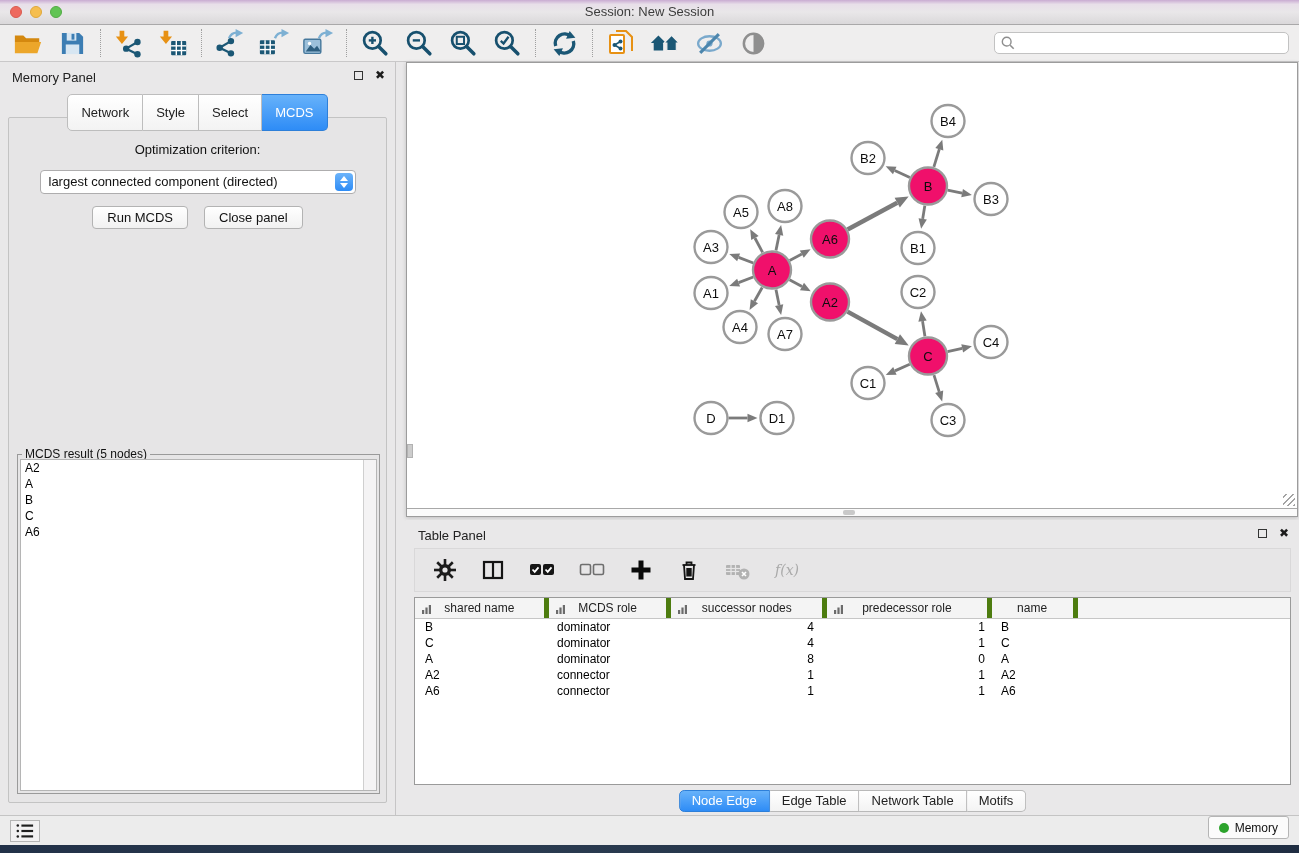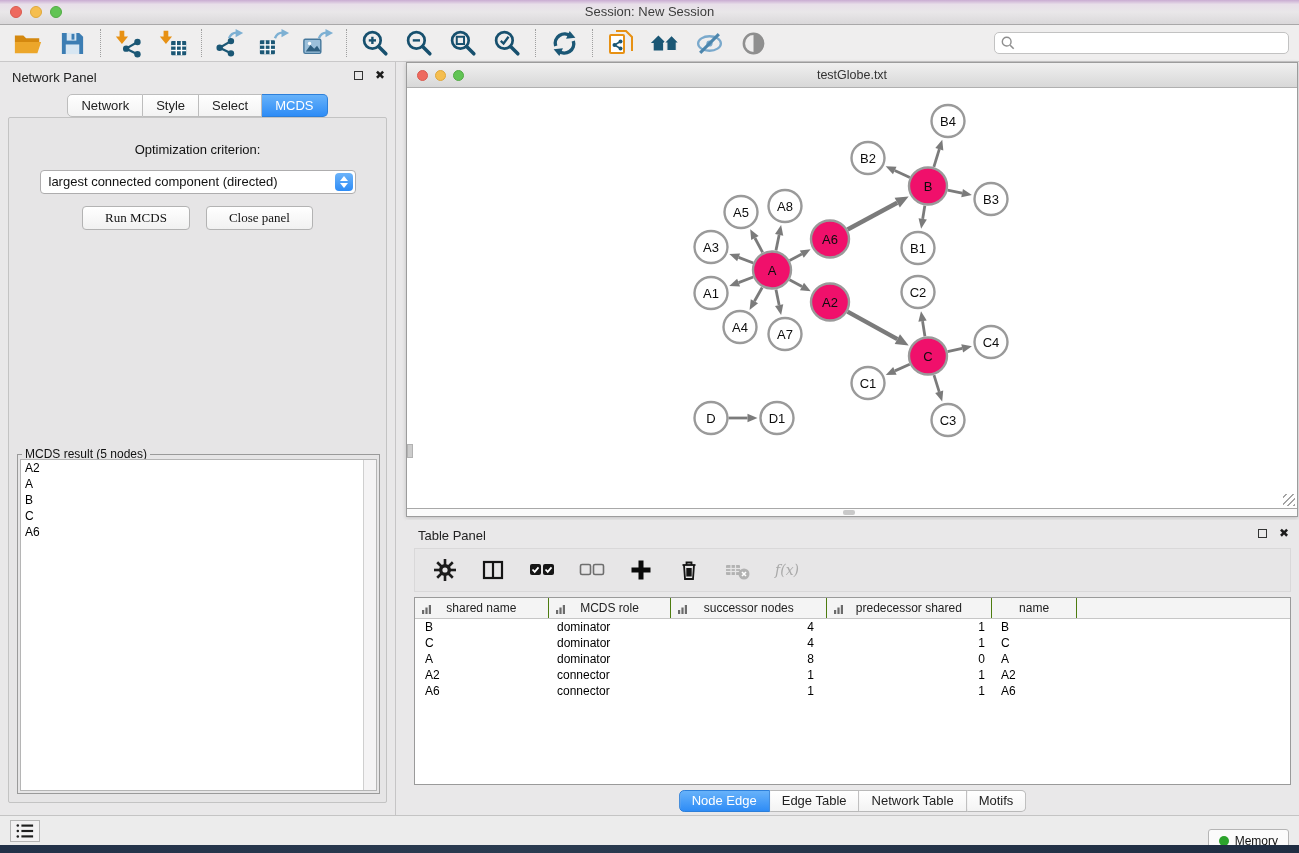--- a/index.html
+++ b/index.html
@@ -29,37 +29,37 @@
 
   
   .control-panel { position:absolute; left:0; top:62px; width:396px; height:753px; background:#e9e8e9;
     border-right:1px solid #c6c5c6; }
   .panel-header { position:relative; height:30px; }
   .panel-title { position:absolute; left:12px; top:8px; font-size:13px; color:#222; }
   .panel-icons { position:absolute; right:10px; top:8px; display:flex; gap:12px; align-items:center; }
   .float-box { width:9px; height:9px; border:1.5px solid #333; display:inline-block; }
   .close-x { font-size:12px; color:#1c1c1c; font-weight:bold; line-height:10px; }
   .cp-tabs { position:absolute; top:32px; left:0; right:0; display:flex; justify-content:center; z-index:2; }
-  .cp-tab { font-size:13px; padding:3px 13px; background:linear-gradient(#ffffff,#f3f3f3);
+  .cp-tab { font-size:13px; padding:10px 13px; background:linear-gradient(#ffffff,#f3f3f3);
     border:1px solid #bdbdbd; border-left:none; color:#222;text-align:center; }
   .cp-tab:first-child { border-left:1px solid #bdbdbd; border-radius:5px 0 0 5px; }
   .cp-tab:last-child { border-radius:0 5px 5px 0; }
   .cp-tab.active { background:linear-gradient(#67b2fa,#2e8cf6); color:#fff; border-color:#2d7fd9; }
   .cp-body { position:absolute; left:8px; right:8px; top:55px; bottom:12px; background:#e6e5e6;
     border:1px solid #c3c3c3; border-radius:2px; }
   .opt-label { text-align:center; margin-top:24px; font-size:13px; color:#111; }
   .select-box { position:relative; margin:13px auto 0 auto; width:316px; height:24px; background:#fff;
     border:1px solid #aeadae; border-radius:4px; }
   .select-text { font-size:13px; line-height:22px; padding-left:8px; color:#111; white-space:nowrap; }
   .select-step { position:absolute; right:2px; top:2px; width:18px; height:18px; border-radius:4px;
     background:linear-gradient(#6db4fa,#2e8cf6); display:flex; flex-direction:column; align-items:center; justify-content:center; gap:2px; }
   .tri-up { width:0; height:0; border-left:4px solid transparent; border-right:4px solid transparent; border-bottom:5px solid #fff; }
   .tri-down { width:0; height:0; border-left:4px solid transparent; border-right:4px solid transparent; border-top:5px solid #fff; }
   .btn-row { margin-top:12px; display:flex; justify-content:center; gap:16px; }
-  .push-btn { font-size:13px; font-family:Liberation Serif, serif; color:#111; padding:3px 22px; background:linear-gradient(#ffffff,#f1f1f1);
+  .push-btn { font-size:13px; font-family:Liberation Sans, sans-serif; color:#111; padding:3px 14px; background:linear-gradient(#ffffff,#f1f1f1);
     border:1px solid #b3b3b3; border-radius:4px; }
   .mcds-fieldset { position:absolute; left:8px; right:6px; top:336px; bottom:8px; border:1px solid #9a9a9a; }
   .mcds-legend { position:absolute; top:-8px; left:4px; background:#e6e5e6; font-size:12px; color:#111; padding:0 3px; }
   .mcds-list { position:absolute; left:2px; right:2px; top:4px; bottom:2px; background:#fff; border:1px solid #b5b5b5; }
   .mcds-scroll { position:absolute; right:0; top:0; bottom:0; width:13px; background:#f4f3f4; border-left:1px solid #cfcfcf; }
   .mcds-item { font-size:12px; line-height:16px; padding-left:4px; color:#000; }
   .mcds-item:first-child { margin-top:2px; }
 
   
   .net-window { position:absolute; left:406px; top:62px; width:892px; height:455px; background:#fff;
@@ -78,37 +78,37 @@
 
   
   .table-panel { position:absolute; left:406px; top:520px; width:893px; height:295px; background:#e9e8e9; }
   .tp-toolbar { position:absolute; left:8px; right:8px; top:28px; height:44px; background:#e7e6e7;
     border:1px solid #d9d8d9; display:flex; align-items:center; gap:24px; padding-left:18px; }
   .tp-btn { display:flex; align-items:center; justify-content:center; }
   .fx-label { font-family:"DejaVu Serif","Liberation Serif",serif; font-style:italic; font-size:14px; color:#a9a9a9; }
   .node-table { position:absolute; left:8px; right:8px; top:77px; height:188px; background:#fff;
     border:1px solid #9a9a9a; overflow:hidden; }
   .nt-header { display:flex; height:21px; background:#f4f4f4; border-bottom:1px solid #c6c6c6; }
-  .nt-hcell { position:relative; border-right:1px solid #4d7c0f; font-size:12px; color:#222;
+  .nt-hcell { position:relative; border-right:5px solid #4d7c0f; font-size:12px; color:#222;
     text-align:center; line-height:20px; }
   .nt-hcell svg { position:absolute; left:6px; top:5px; }
   .nt-row { display:flex; height:16px; line-height:16px; font-size:12px; color:#000; }
   .nt-cell { overflow:hidden; white-space:nowrap; }
   .tp-tabs { position:absolute; bottom:3px; left:50%; transform:translateX(-50%); display:flex; height:22px; }
   .bt-tab { font-size:13px; padding:0 12px; line-height:20px; background:linear-gradient(#ffffff,#f3f3f3);
     border:1px solid #b9b9b9; border-left:none; color:#222; }
   .bt-tab:first-child { border-left:1px solid #b9b9b9; border-radius:5px 0 0 5px; }
   .bt-tab:last-child { border-radius:0 5px 5px 0; }
   .bt-tab.active { background:linear-gradient(#67b2fa,#2e8cf6); color:#fff; border-color:#2d7fd9; }
 
   
   .statusbar { position:absolute; left:0; top:815px; width:1299px; height:30px; background:#ececec; border-top:1px solid #c4c4c4; }
   .list-btn { position:absolute; left:10px; top:4px; width:30px; height:22px; background:#f2f1f2;
     border:1px solid #b5b5b5; display:flex; align-items:center; justify-content:center; }
-  .memory-btn { position:absolute; right:10px; top:13px; height:23px; padding:0 10px; background:#fbfbfb;
+  .memory-btn { position:absolute; right:10px; top:0; height:23px; padding:0 10px; background:#fbfbfb;
     border:1px solid #b5b5b5; border-radius:3px; display:flex; align-items:center; gap:6px; }
   .memory-dot { width:10px; height:10px; border-radius:50%; }
   .memory-label { font-size:12px; color:#111; }
   .desktop-strip { position:absolute; left:0; top:845px; width:1299px; height:8px;
     background:linear-gradient(90deg,#223148,#2a3b50 40%,#1f2d42); }
 </style>
 </head>
 <body>
 
 <div class="titlebar">
@@ -290,21 +290,21 @@
     <svg width="14" height="14" viewBox="0 0 16 16">
       <circle cx="6.5" cy="6.5" r="5" fill="none" stroke="#8e8e8e" stroke-width="1.6"></circle>
       <line x1="10.5" y1="10.5" x2="14.5" y2="14.5" stroke="#8e8e8e" stroke-width="1.8"></line>
     </svg>
     <input type="text" placeholder="" style="">
   </div>
 </div>
 
 <div class="control-panel">
   <div class="panel-header">
-    <span class="panel-title">Network Panel</span>
+    <span class="panel-title">Memory Panel</span>
     <span class="panel-icons">
       <span class="float-box"></span>
       <span class="close-x">✖</span>
     </span>
   </div>
   <div class="cp-tabs">
       <div class="cp-tab">Network</div>
       <div class="cp-tab">Style</div>
       <div class="cp-tab">Select</div>
       <div class="cp-tab active">MCDS</div>
@@ -330,28 +330,20 @@
           <div class="mcds-item">A</div>
           <div class="mcds-item">B</div>
           <div class="mcds-item">C</div>
           <div class="mcds-item">A6</div>
         </div>
     </div>
   </div>
 </div>
 
 <div class="net-window">
-  <div class="net-titlebar">
-    <div class="net-lights">
-      <span class="light red"></span>
-      <span class="light yellow"></span>
-      <span class="light green"></span>
-    </div>
-    <div class="net-title">testGlobe.txt</div>
-  </div>
   <div class="net-canvas">
     <svg width="890" height="420" viewBox="0 0 890 420" id="graph-svg">
         <line x1="355.57245457625567" y1="163.36136662654283" x2="347.90562950002294" y2="149.01698422584934" stroke="#7b7b7b" stroke-width="2.8"></line>
         <polygon points="343.19185678815074,140.19766753912074 351.60974250844896,147.03719968686303 344.2015164915969,150.99676876483565" fill="#7b7b7b"></polygon>
         <line x1="368.9811984858021" y1="161.40025360835892" x2="372.1277322334419" y2="145.9096259276706" stroke="#7b7b7b" stroke-width="2.8"></line>
         <polygon points="374.118331476343,136.10975273185005 376.2436789756865,146.74567760968904 368.0117854911973,145.07357424565214" fill="#7b7b7b"></polygon>
         <line x1="346.28605427212415" y1="173.9439221026042" x2="331.60306994861685" y2="168.40771489865884" stroke="#7b7b7b" stroke-width="2.8"></line>
         <polygon points="322.2460970846789,164.87967594996093 333.08484630707,164.47778629580492 330.1212935901637,172.33764350151276" fill="#7b7b7b"></polygon>
         <line x1="346.28605427212415" y1="188.0560778973958" x2="331.60306994861685" y2="193.59228510134116" stroke="#7b7b7b" stroke-width="2.8"></line>
         <polygon points="322.2460970846789,197.12032405003907 330.1212935901637,189.66235649848724 333.08484630707,197.52221370419508" fill="#7b7b7b"></polygon>
@@ -534,21 +526,21 @@
               <rect x="4.4" y="4.5" width="2.2" height="6.5"></rect>
               <rect x="7.8" y="2" width="2.2" height="9"></rect>
             </g>
           </svg><span>successor nodes</span></div>
         <div class="nt-hcell" style="width: 165px;"><svg width="11" height="12" viewBox="0 0 11 12">
             <g fill="#6b6b6b">
               <rect x="1" y="7" width="2.2" height="4"></rect>
               <rect x="4.4" y="4.5" width="2.2" height="6.5"></rect>
               <rect x="7.8" y="2" width="2.2" height="9"></rect>
             </g>
-          </svg><span>predecessor shared</span></div>
+          </svg><span>predecessor role</span></div>
         <div class="nt-hcell" style="width: 86px;"><span>name</span></div>
         <div class="nt-hcell" style="width: 213px; border-right: none;"></div>
       </div>
     <div id="nt-body">
         <div class="nt-row">
           <div class="nt-cell" style="width: 134px; padding-left: 10px;">B</div>
           <div class="nt-cell" style="width: 123px; padding-left: 8px;">dominator</div>
           <div class="nt-cell" style="width: 156px; text-align: right; padding-right: 14px;">4</div>
           <div class="nt-cell" style="width: 165px; text-align: right; padding-right: 8px;">1</div>
           <div class="nt-cell" style="width: 86px; padding-left: 8px;">B</div>

